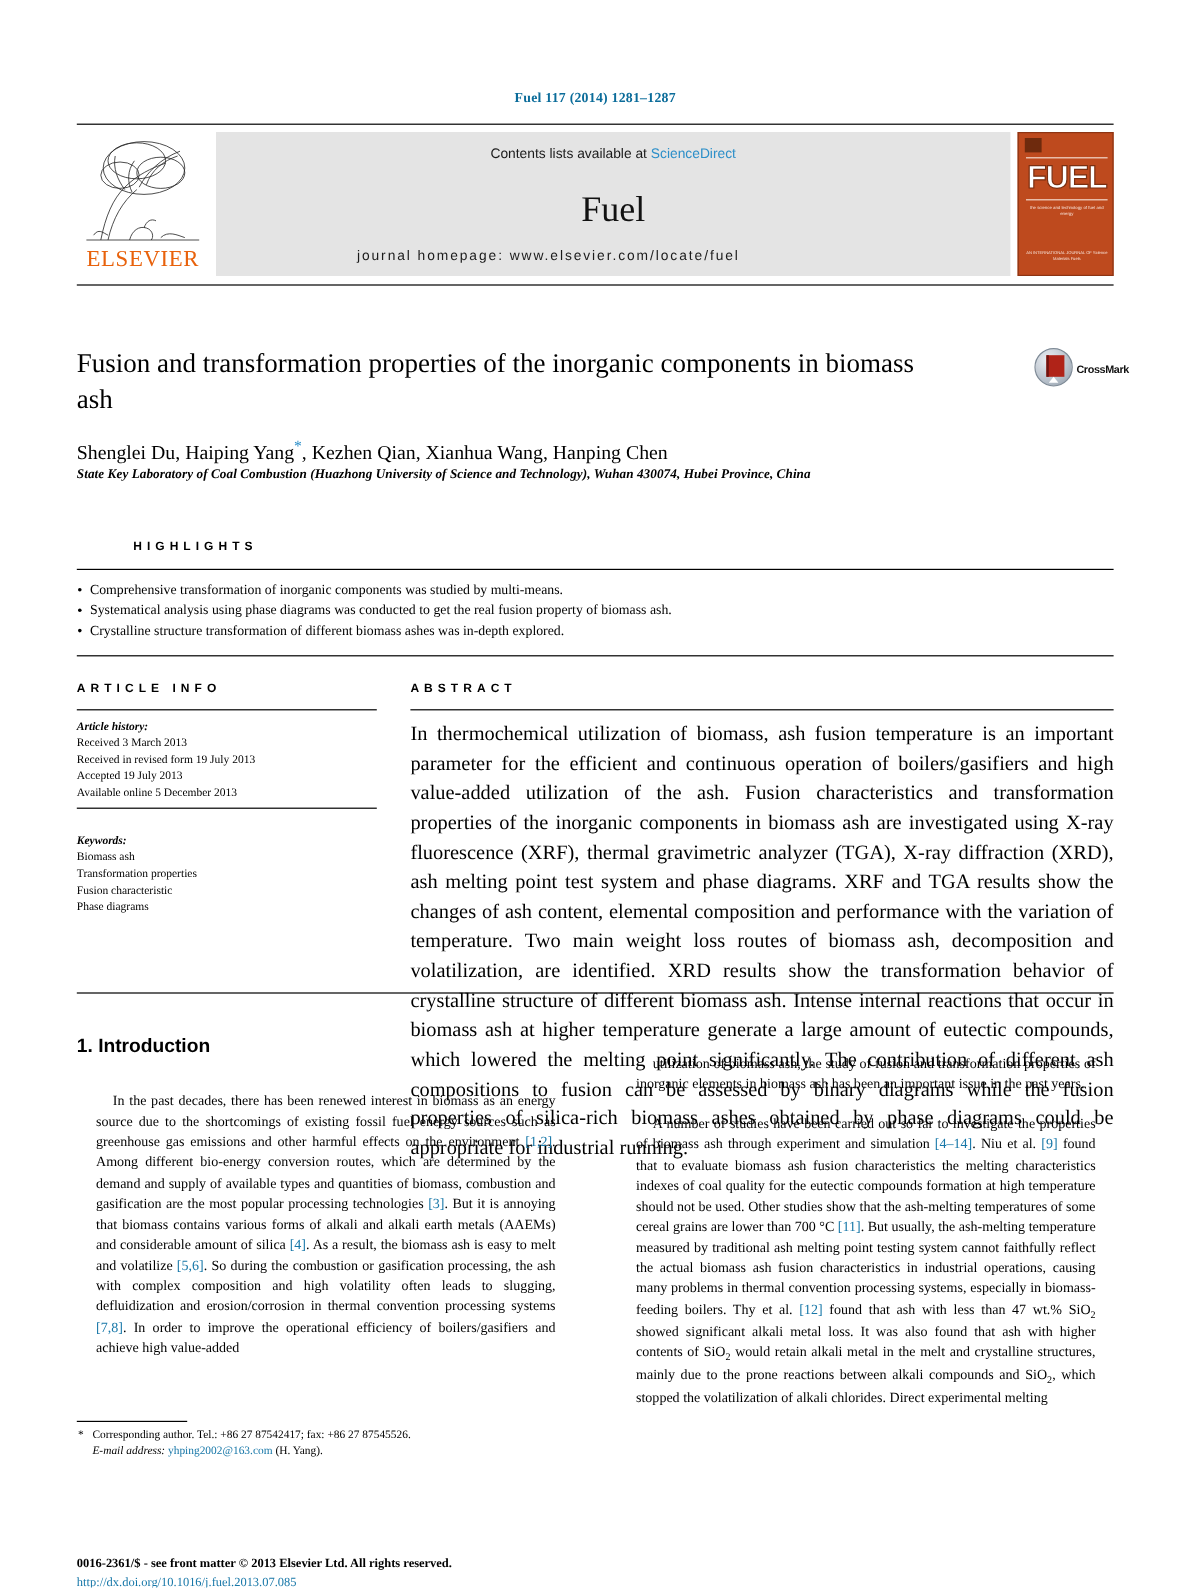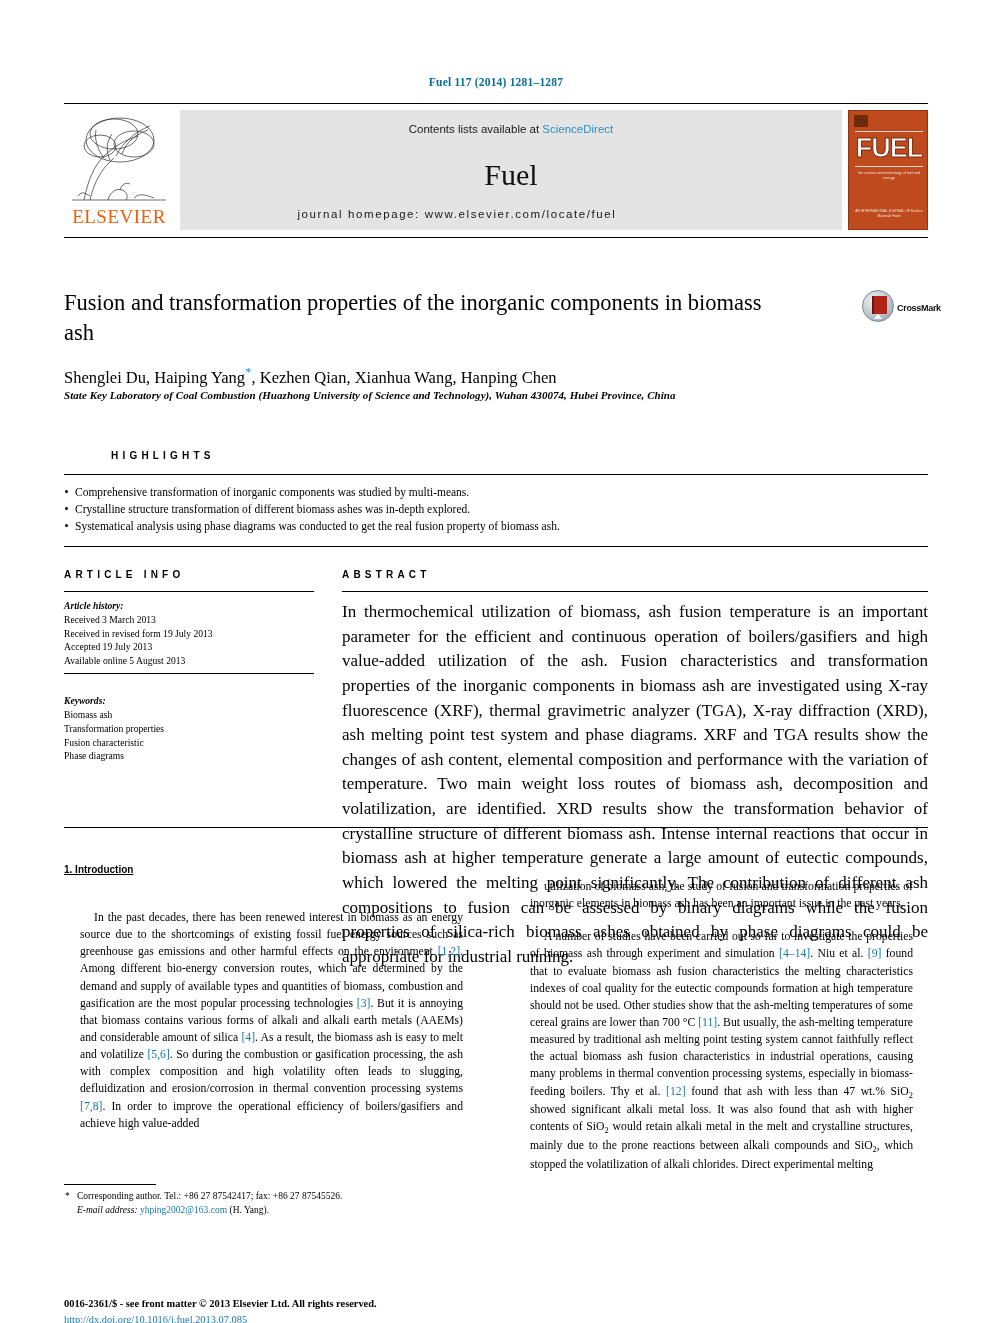--- a/index.html
+++ b/index.html
@@ -318,22 +318,21 @@
     width: 864px;
     border-top: 1.2px solid #000;
   }
 
   
   .sec-head {
     position: absolute;
     left: 64px; top: 864px;
     font-family: "Liberation Sans", sans-serif;
     font-weight: bold;
-    font-size: 10px;
-    text-decoration: underline;
+    font-size: 16px;
   }
   .col-left {
     position: absolute;
     left: 64px; top: 893px;
     width: 415px;
     font-family: "Liberation Serif", serif;
     font-size: 11.7px;
     line-height: 1.465;
     text-align: justify;
   }
@@ -449,36 +448,36 @@
       <div class="crossmark-book"></div>
       <div class="crossmark-tri"></div>
     </div>
     <div class="crossmark-label">CrossMark</div>
   </div>
 
   <div class="hl-head">HIGHLIGHTS</div>
   <div class="hl-rule"></div>
   <ul class="hl-list">
     <li>Comprehensive transformation of inorganic components was studied by multi-means.</li>
+    <li>Systematical analysis using phase diagrams was conducted to get the real fusion property of biomass ash.</li>
     <li>Crystalline structure transformation of different biomass ashes was in-depth explored.</li>
-    <li>Systematical analysis using phase diagrams was conducted to get the real fusion property of biomass ash.</li>
   </ul>
   <div class="hl-rule-bottom"></div>
 
   <div class="ai-head">ARTICLE INFO</div>
   <div class="ab-head">ABSTRACT</div>
   <div class="ai-rule"></div>
   <div class="ab-rule"></div>
 
   <div class="ai-col">
     <div class="sub">Article history:</div>
     <div>Received 3 March 2013</div>
     <div>Received in revised form 19 July 2013</div>
     <div>Accepted 19 July 2013</div>
-    <div>Available online 5 August 2013</div>
+    <div>Available online 5 December 2013</div>
     <div class="ai-kw">
       <div class="sub">Keywords:</div>
       <div>Biomass ash</div>
       <div>Transformation properties</div>
       <div>Fusion characteristic</div>
       <div>Phase diagrams</div>
     </div>
   </div>
   <div class="ai-kw-rule"></div>
 

